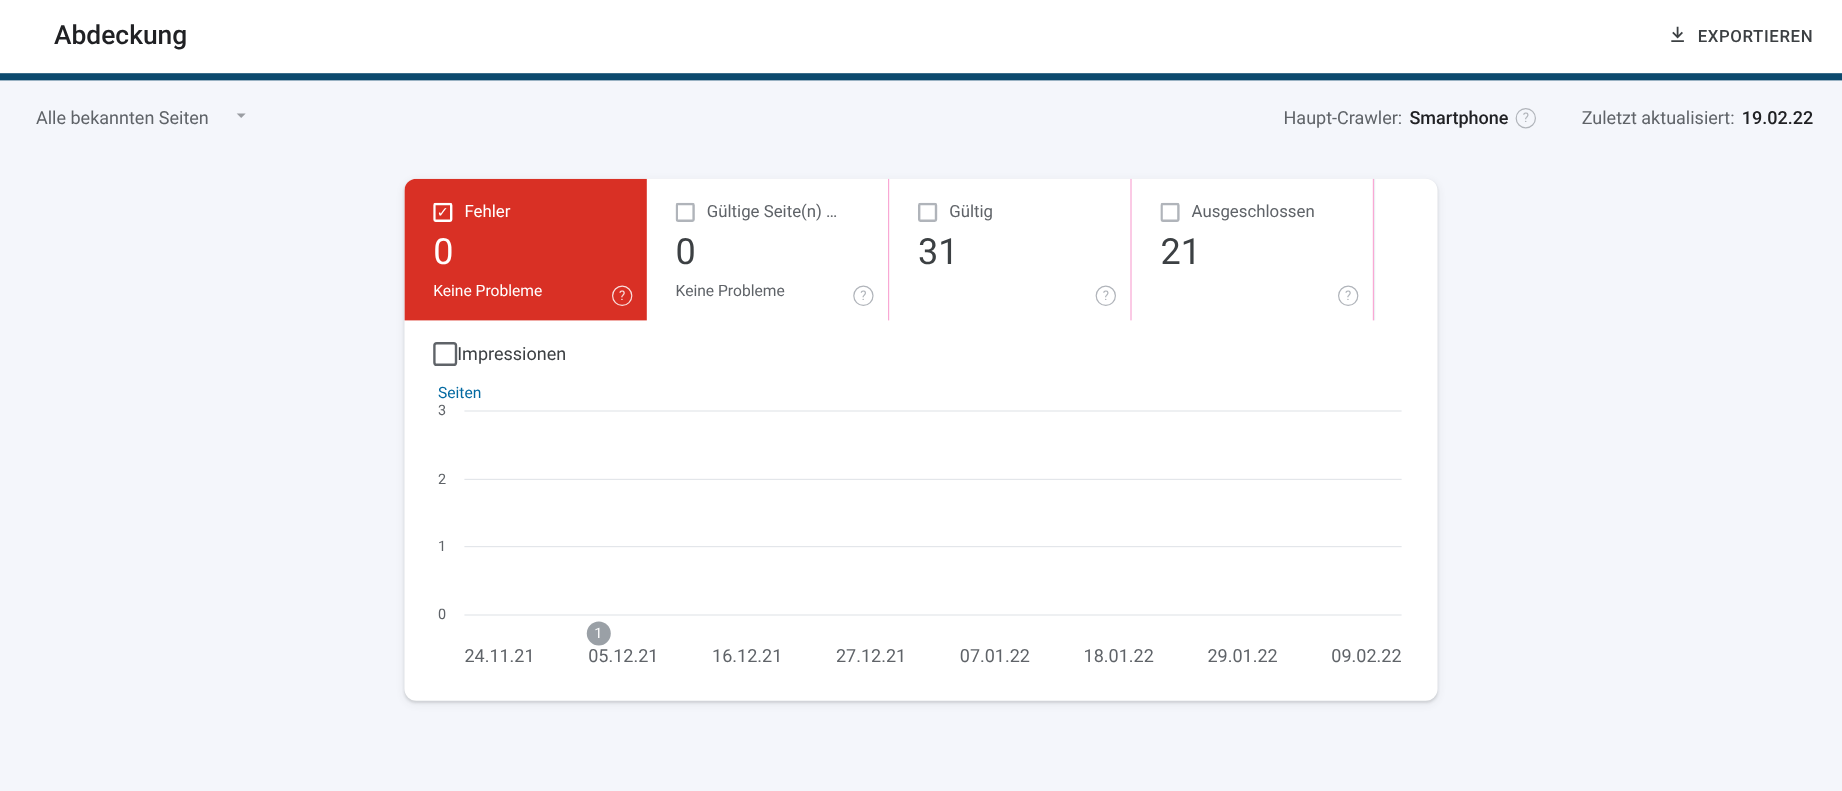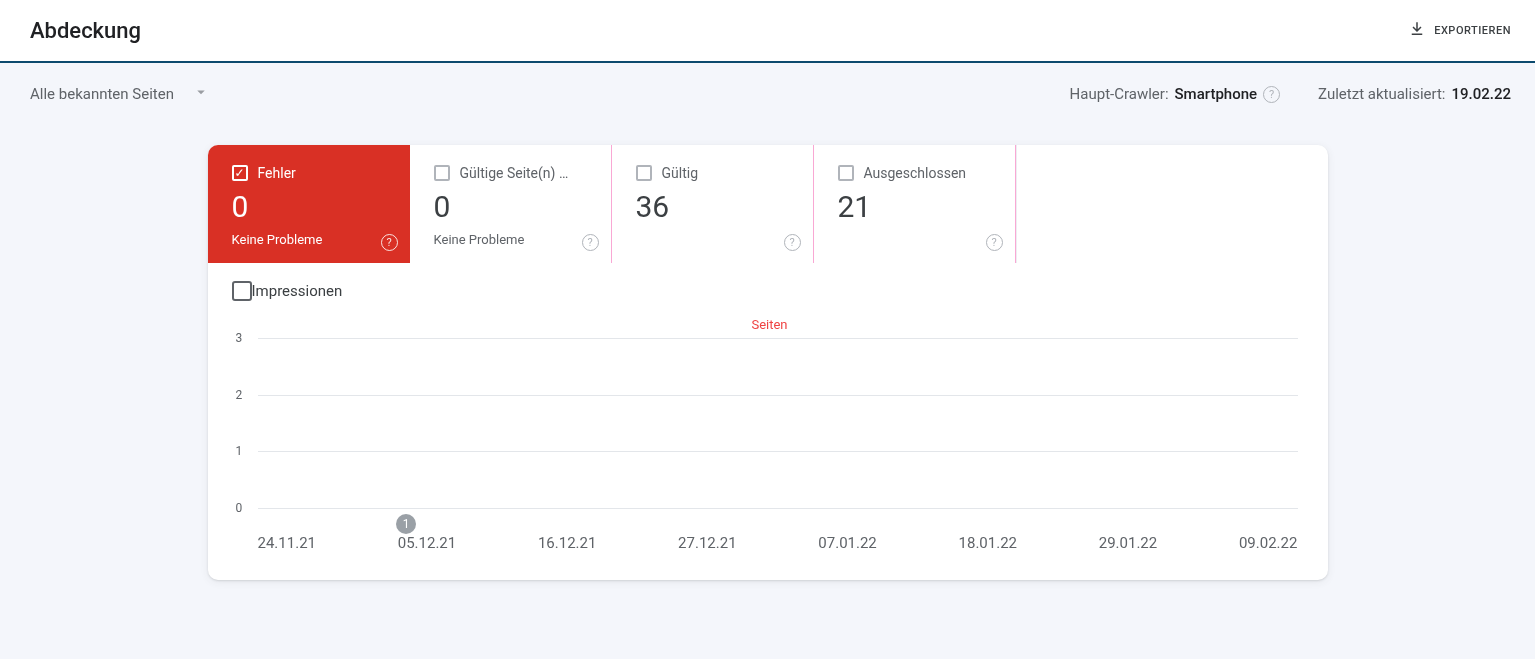--- a/index.html
+++ b/index.html
@@ -4,36 +4,36 @@
 <style>
   * { box-sizing: border-box; margin: 0; padding: 0; }
   body {
     font-family: Roboto, "Helvetica Neue", Arial, sans-serif;
     background: #f4f6fb;
     color: #3c4043;
     width: 1535px;
   }
   .header {
     background: #fff;
-    padding: 18px 24px 18px 30px;
-    border-bottom: 2px solid #0c4a6e;
+    padding: 18px 24px 18px 45px;
+    border-bottom: 6px solid #0c4a6e;
     display: flex;
     align-items: center;
     justify-content: space-between;
   }
   .page-title {
     font-size: 22px;
     font-weight: 500;
     color: #202124;
   }
   .export-btn {
     display: flex;
     align-items: center;
     gap: 8px;
-    font-size: 11px;
+    font-size: 14px;
     font-weight: 500;
     letter-spacing: 0.5px;
     color: #3c4043;
     cursor: pointer;
   }
   .export-btn svg { width: 18px; height: 18px; fill: #3c4043; }
 
   .subheader {
     padding: 20px 24px 12px 30px;
     display: flex;
@@ -61,21 +61,21 @@
     display: inline-flex;
     align-items: center;
     justify-content: center;
     font-size: 11px;
     color: #b0b4ba;
     cursor: pointer;
   }
 
   .main-wrap { padding: 28px 0 28px 0; display:flex; justify-content:center; }
   .card {
-    width: 1120px;
+    width: 861px;
     background: #fff;
     border-radius: 10px;
     box-shadow: 0 1px 2px rgba(60,64,67,0.15), 0 2px 8px rgba(60,64,67,0.08);
     overflow: hidden;
   }
   .tabs {
     display: flex;
   }
   .tab {
     flex: 1;
@@ -123,21 +123,21 @@
   .impressions-row {
     padding: 18px 24px 8px 24px;
     display:flex; align-items:center; 
     font-size:15px; color:#3c4043;
   }
 
   .chart-area {
     padding: 8px 24px 28px 24px;
     position: relative;
   }
-  .chart-ylabel { font-size:13px; color:#ef4444; margin-left: 4px; margin-bottom: 6px; text-align: center; }
+  .chart-ylabel { font-size:13px; color:#0369a1; margin-left: 4px; margin-bottom: 6px; }
   .chart-grid {
     position: relative;
     height: 170px;
     margin-left: 26px;
     margin-right: 6px;
   }
   .grid-row {
     position:absolute; left:0; right:0;
     border-top:1px solid #e3e6ea;
     display:flex; align-items:center;
@@ -219,21 +219,21 @@
         <div class="tab-value">0</div>
         <div class="tab-sub">Keine Probleme</div>
         <div class="help-corner"><span class="help-circle">?</span></div>
       </div>
 
       <div class="tab">
         <div class="tab-head">
           <span class="cbox"></span>
           <span>Gültig</span>
         </div>
-        <div class="tab-value">36</div>
+        <div class="tab-value">31</div>
         <div class="tab-sub"></div>
         <div class="help-corner"><span class="help-circle">?</span></div>
       </div>
 
       <div class="tab">
         <div class="tab-head">
           <span class="cbox"></span>
           <span>Ausgeschlossen</span>
         </div>
         <div class="tab-value">21</div>

